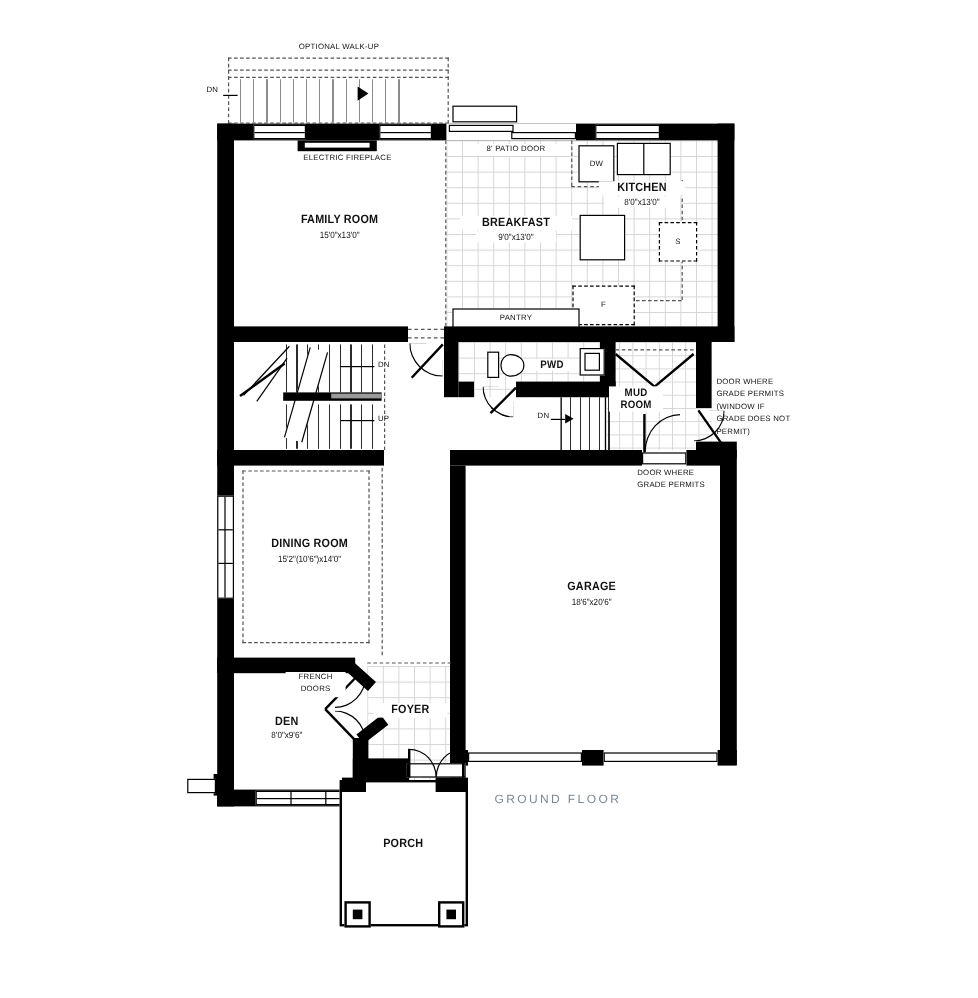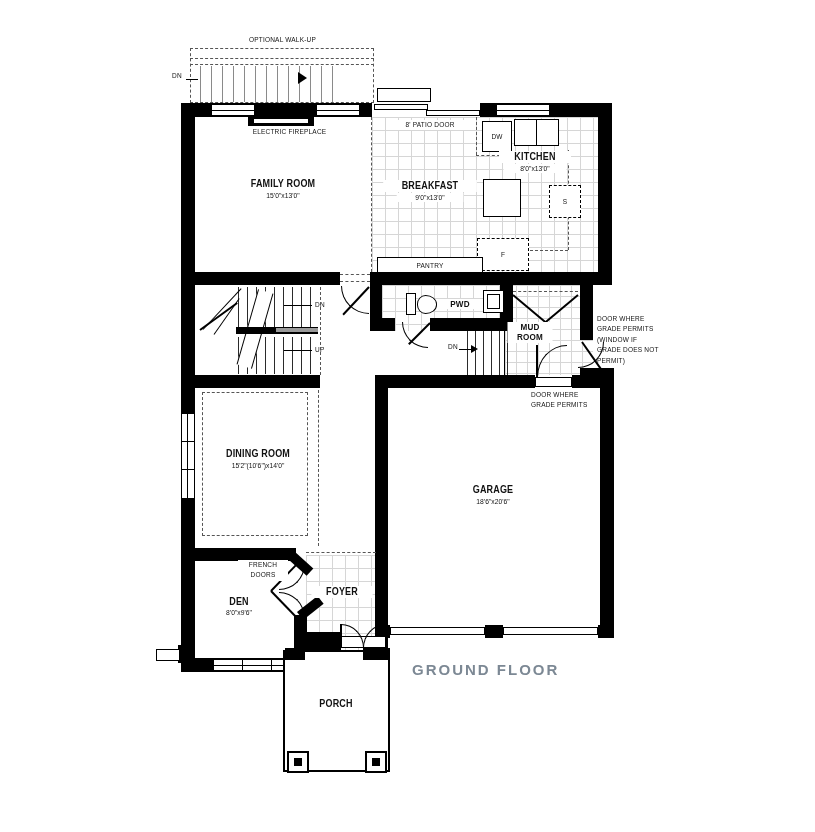--- a/index.html
+++ b/index.html
@@ -20,21 +20,21 @@
   .treads8{background-image:repeating-linear-gradient(90deg,#2b2b2b 0,#2b2b2b 1px,transparent 1px,transparent 8px);}
   .lbl{position:absolute;font-weight:700;font-size:10px;text-align:center;line-height:1.15;
        white-space:pre-line;transform:scaleX(.9);letter-spacing:.2px;}
   .dims{position:absolute;font-weight:400;font-size:7.5px;text-align:center;transform:scaleX(.9);}
   .ann{position:absolute;font-weight:400;font-size:6.5px;line-height:1.6;white-space:pre-line;
        letter-spacing:.2px;}
   .bg{background:#fff;padding:0 2px;}
   .leaf{position:absolute;height:2px;background:#000;transform-origin:left center;}
   .thin{height:1px;}
   .arc{position:absolute;box-sizing:border-box;}
-  .floorlabel{position:absolute;font-weight:700;font-size:15px;letter-spacing:2px;color:#7c8894;}
+  .floorlabel{position:absolute;font-weight:400;font-size:10px;letter-spacing:2px;color:#7c8894;}
   .tri{position:absolute;width:0;height:0;}
 </style>
 </head>
 <body>
 
 <div id="canvas">
 
   <div class="grid" style="left:372px;top:117px;width:226px;height:155px;"></div>
   <div class="grid" style="left:382px;top:285px;width:118px;height:46px;"></div>
   <div class="grid grid11" style="left:505px;top:285px;width:88px;height:90px;"></div>

